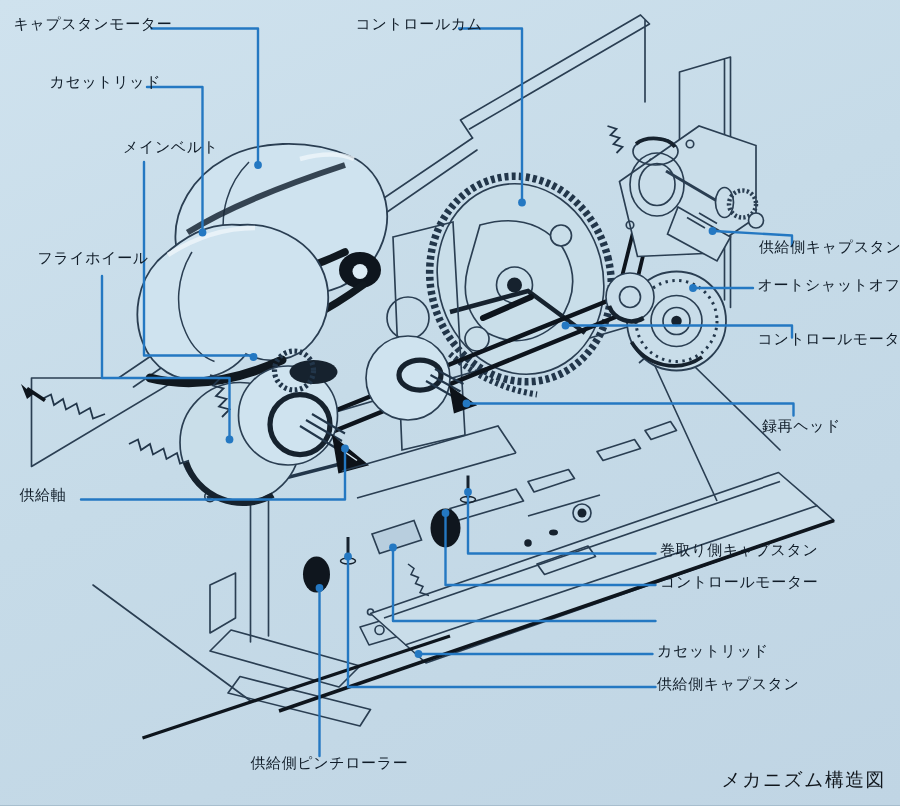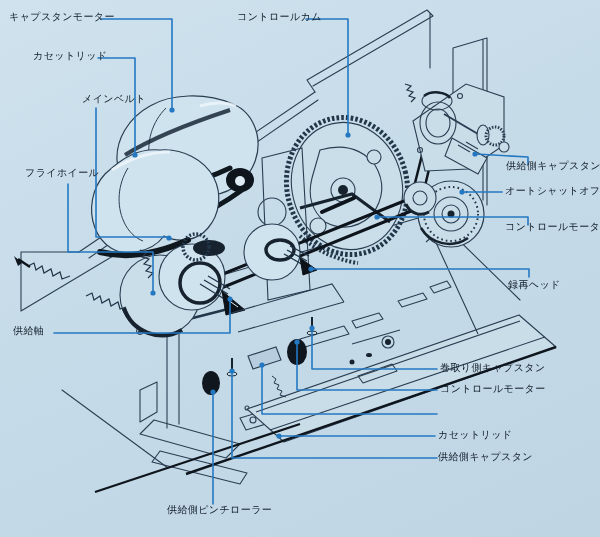--- a/index.html
+++ b/index.html
@@ -243,13 +243,14 @@
   <div class="lbl" style="left:237px;top:13px">コントロールカム</div>
   <div class="lbl" style="left:506px;top:162px">供給側キャプスタン</div>
   <div class="lbl" style="left:505px;top:187px">オートシャットオフ</div>
   <div class="lbl" style="left:505px;top:223px">コントロールモーター</div>
   <div class="lbl" style="left:508px;top:281px">録再ヘッド</div>
   <div class="lbl" style="left:440px;top:364px">巻取り側キャプスタン</div>
   <div class="lbl" style="left:440px;top:385px">コントロールモーター</div>
   <div class="lbl" style="left:438px;top:431px">カセットリッド</div>
   <div class="lbl" style="left:438px;top:453px">供給側キャプスタン</div>
 
+  <div class="caption" style="left:481px;top:514px">メカニズム構造図</div>
 </div>
 
 </body></html>

